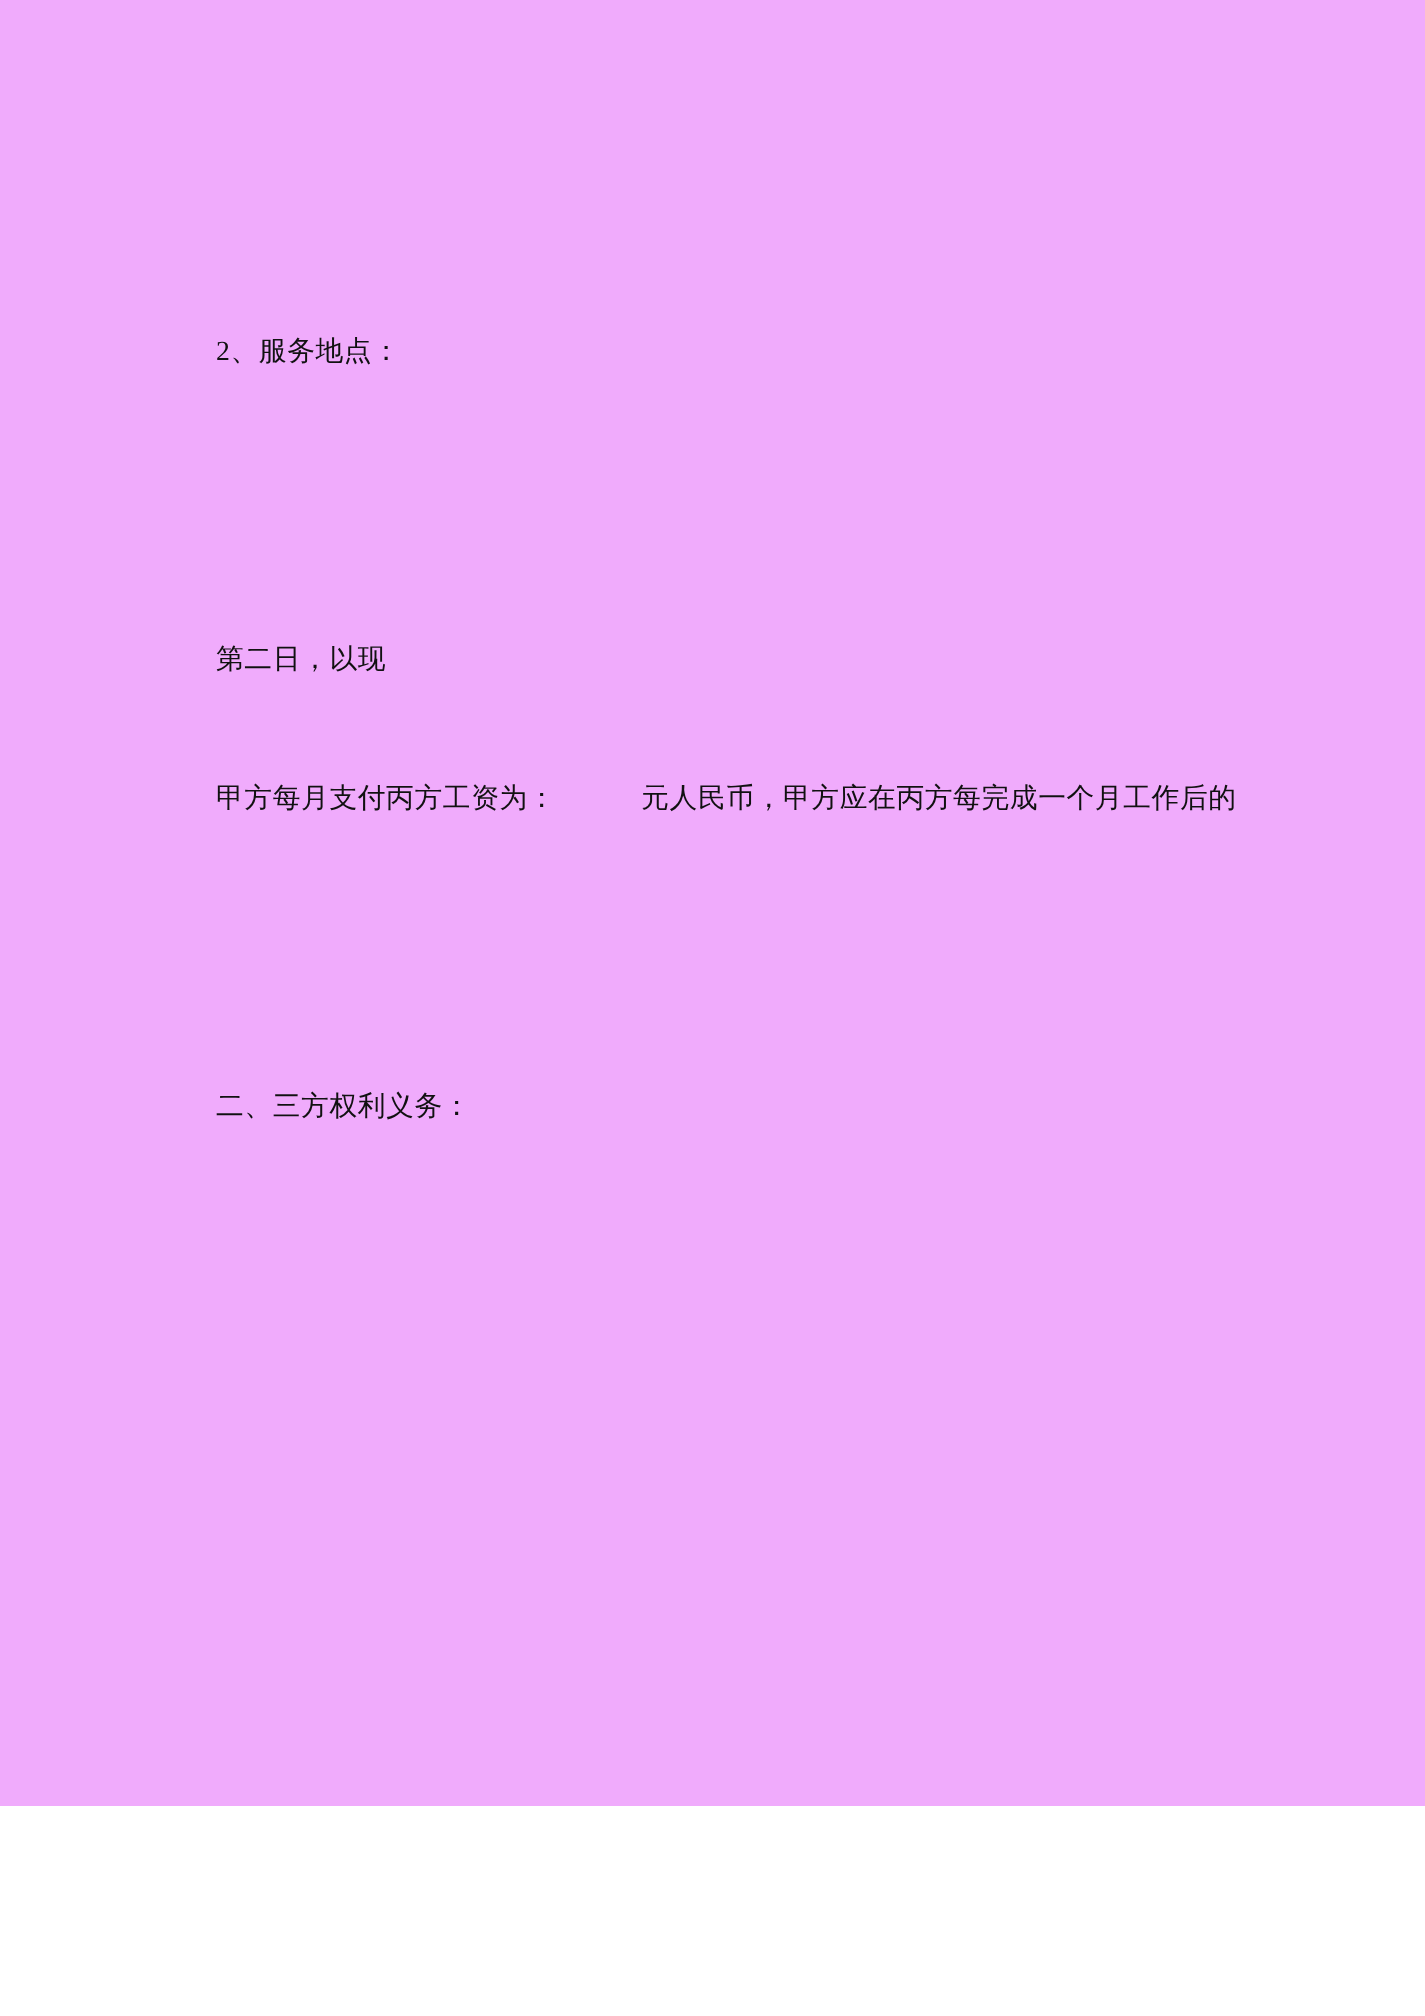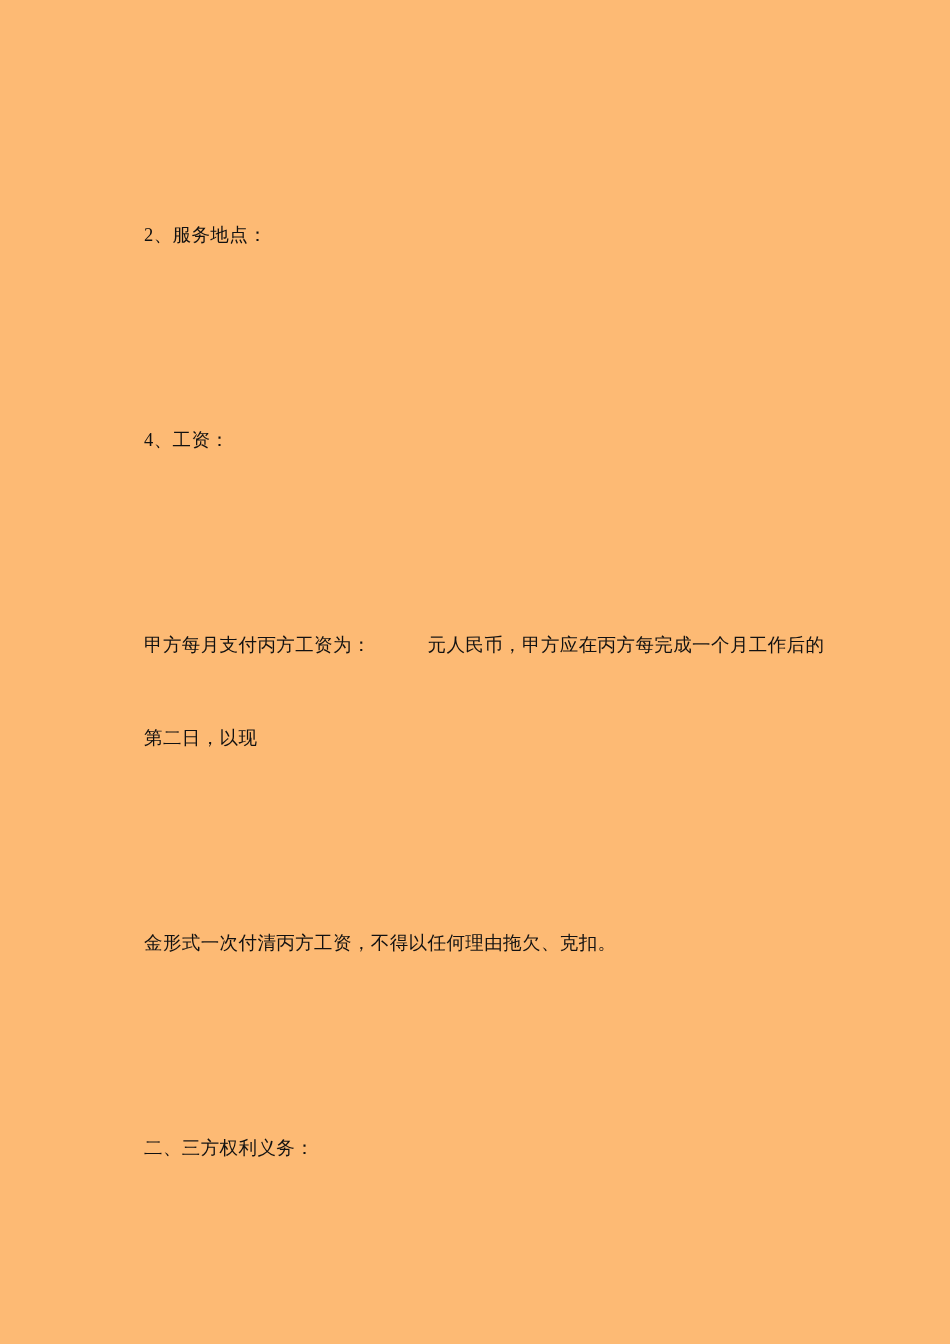--- a/index.html
+++ b/index.html
@@ -3,22 +3,22 @@
 <meta charset="utf-8">
 <style>
   html, body {
     margin: 0;
     padding: 0;
     background: #ffffff;
   }
   .page {
     position: relative;
     width: 950px;
-    height: 1344px;
-    background: #fdba74;
+    height: 1204px;
+    background: #f0abfc;
     overflow: hidden;
     font-family: "Liberation Serif", "DejaVu Serif", serif;
   }
   .doc {
     padding: 158px 120px 0 144px;
     color: #111111;
   }
   .doc p {
     margin: 0 0 50px 0;
     font-size: 18.5px;
@@ -34,31 +34,25 @@
 <body style="background: rgb(255, 255, 255);">
 
 <div class="page">
   <div class="doc" style="color: rgb(17, 17, 17);">
 
     <p>
       <span class="line">2、服务地点：</span>
     </p>
 
 
+
     <p>
-      <span class="line">4、工资：</span>
+      <span class="line">第二日，以现</span>
+      <span class="line">甲方每月支付丙方工资为：　　　元人民币，甲方应在丙方每完成一个月工作后的</span>
     </p>
 
-    <p>
-      <span class="line">甲方每月支付丙方工资为：　　　元人民币，甲方应在丙方每完成一个月工作后的</span>
-      <span class="line">第二日，以现</span>
-    </p>
-
-    <p>
-      <span class="line">金形式一次付清丙方工资，不得以任何理由拖欠、克扣。</span>
-    </p>
 
     <p>
       <span class="line">二、三方权利义务：</span>
     </p>
 
   </div>
 </div>
 
 </body></html>

